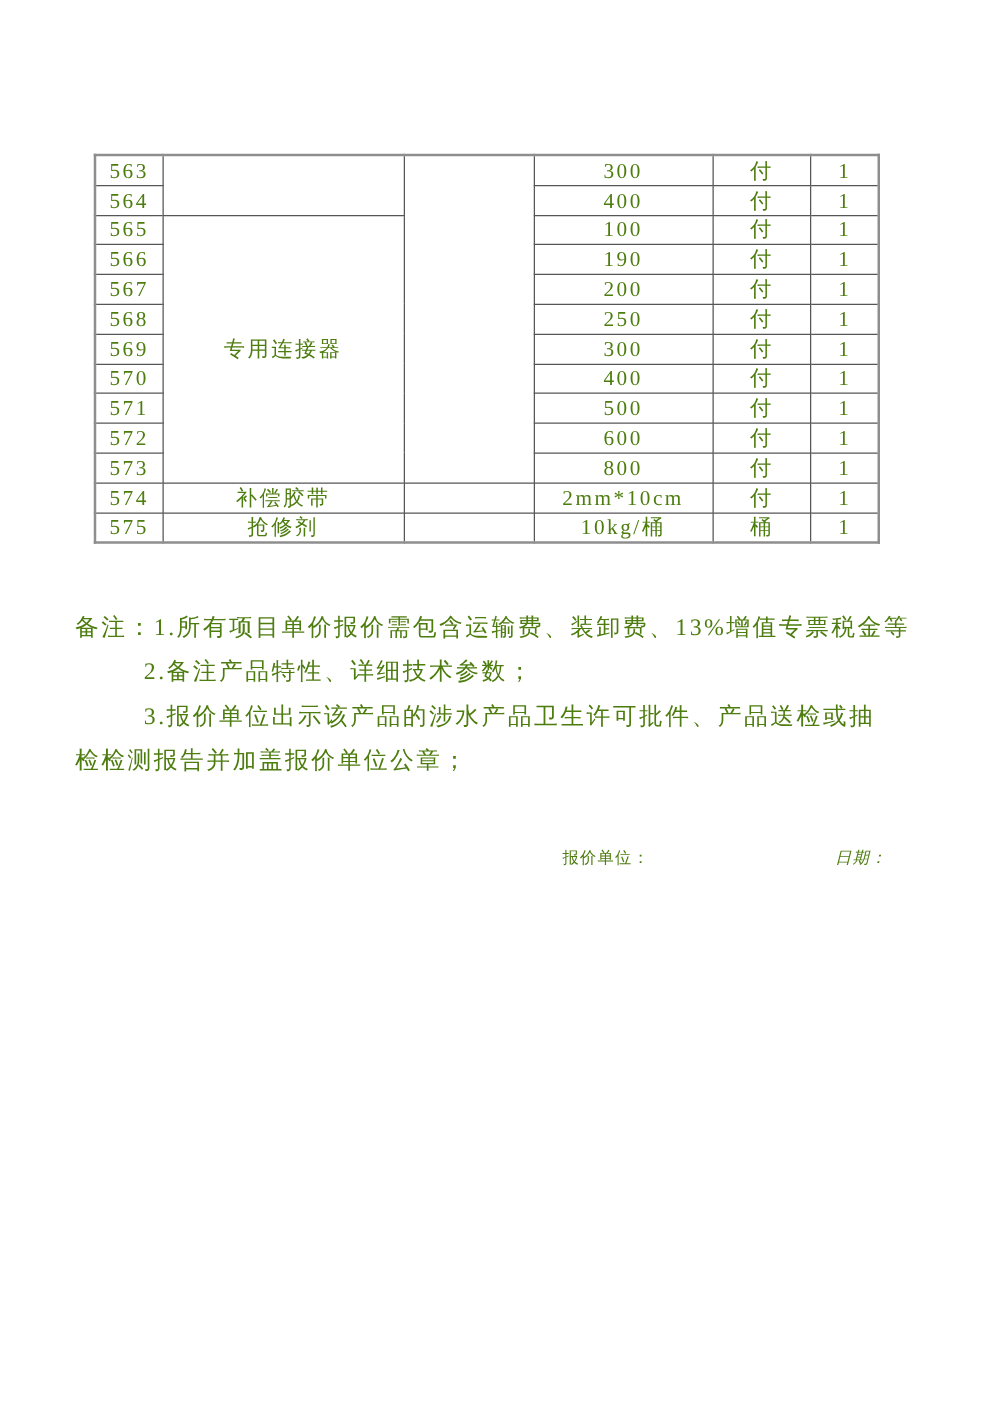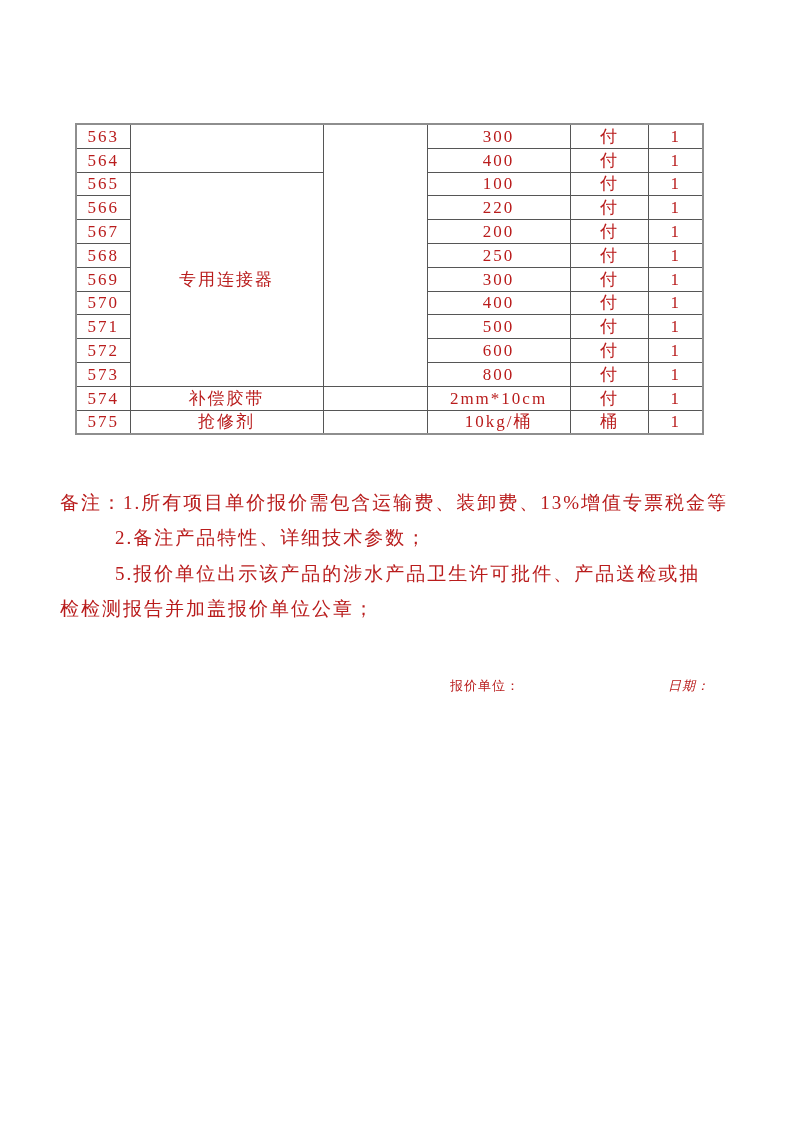--- a/index.html
+++ b/index.html
@@ -2,21 +2,21 @@
 <html><head>
 <meta charset="utf-8">
 <style>
   html,body{margin:0;padding:0;background:#e8e8e8;}
   .page{
     position:relative;
     width:800px;height:1131px;
     margin:0 auto;
     background:#ffffff;
     font-family:"Liberation Serif","DejaVu Serif",serif;
-    color:#b91c1c;
+    color:#4d7c0f;
     overflow:hidden;
   }
   table.qt{
     position:absolute;left:75px;top:123px;
     border-collapse:collapse;table-layout:fixed;
     border:2px solid #8e8e8e;
   }
   table.qt td{
     border:1px solid #565656;
     height:22.8px;
@@ -83,21 +83,21 @@
       </tr>
       <tr>
         <td class="c-no">565</td>
         <td class="c-name" rowspan="9">专用连接器</td>
         <td class="c-val">100</td>
         <td class="c-unit">付</td>
         <td class="c-qty">1</td>
       </tr>
       <tr>
         <td class="c-no">566</td>
-        <td class="c-val">220</td>
+        <td class="c-val">190</td>
         <td class="c-unit">付</td>
         <td class="c-qty">1</td>
       </tr>
       <tr>
         <td class="c-no">567</td>
         <td class="c-val">200</td>
         <td class="c-unit">付</td>
         <td class="c-qty">1</td>
       </tr>
       <tr>
@@ -151,20 +151,20 @@
         <td class="c-val">10kg/桶</td>
         <td class="c-unit">桶</td>
         <td class="c-qty">1</td>
       </tr>
     </tbody>
   </table>
 
   <div class="notes">
     <div class="note-line">备注：1.所有项目单价报价需包含运输费、装卸费、13%增值专票税金等</div>
     <div class="note-line indent">2.备注产品特性、详细技术参数；</div>
-    <div class="note-line indent">5.报价单位出示该产品的涉水产品卫生许可批件、产品送检或抽</div>
+    <div class="note-line indent">3.报价单位出示该产品的涉水产品卫生许可批件、产品送检或抽</div>
     <div class="note-line">检检测报告并加盖报价单位公章；</div>
   </div>
 
   <span class="sig-quote">报价单位：</span>
   <span class="sig-date">日期：</span>
 
 </div>
 
 </body></html>

